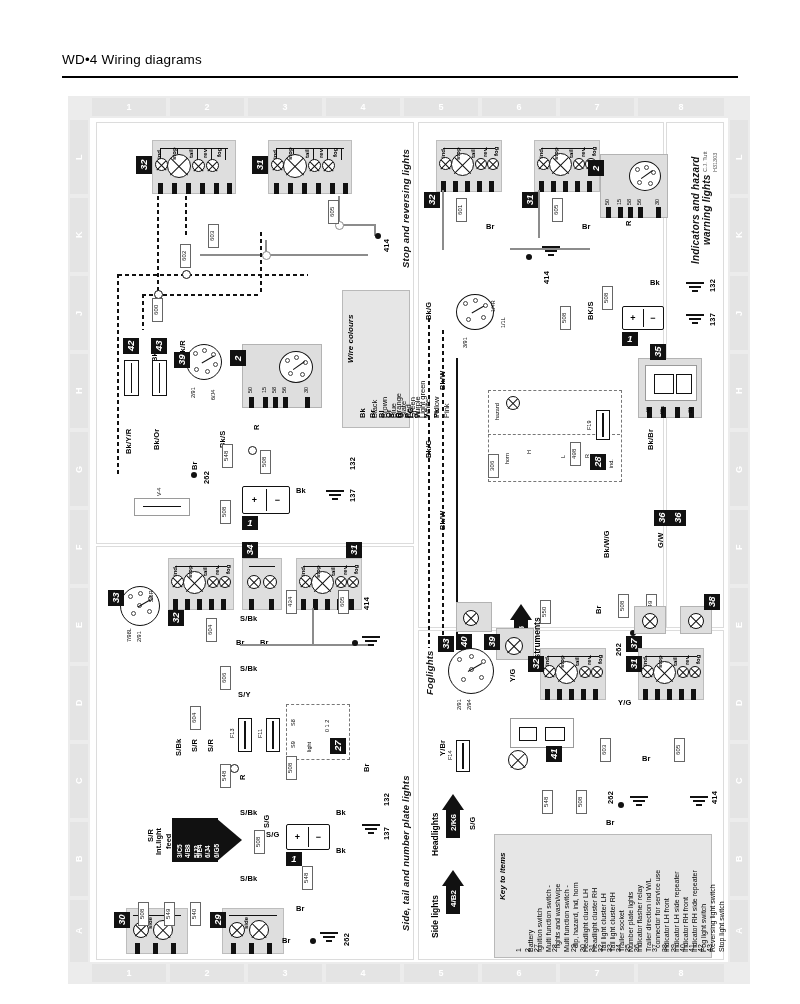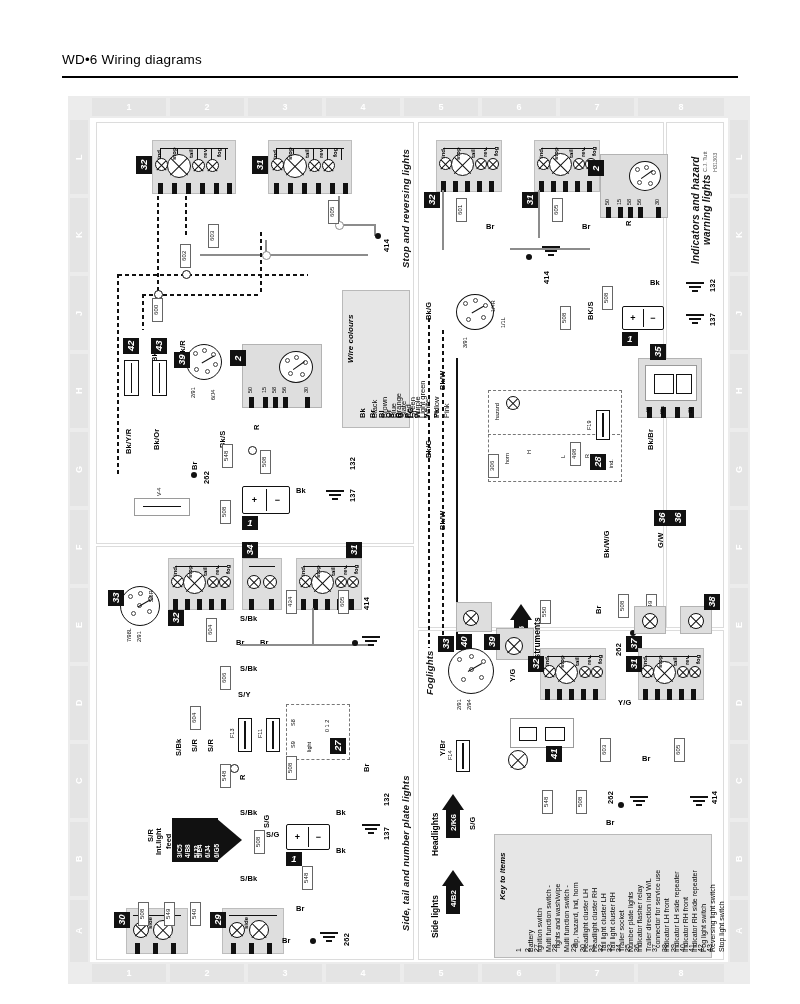--- a/index.html
+++ b/index.html
@@ -101,21 +101,21 @@
   .fuse{position:absolute;background:#fff;border:1.4px solid #111;}
   .fuse i{position:absolute;left:50%;top:2px;bottom:2px;width:1.4px;margin-left:-.7px;background:#111;}
 
   
   .batt{position:absolute;background:#fff;border:1.4px solid #111;border-radius:2px;
         display:flex;align-items:center;justify-content:space-around;font-size:9px;font-weight:bold;}
 </style>
 </head>
 <body>
 
-<div class="pg-head">WD•6  Wiring diagrams</div>
+<div class="pg-head">WD•4  Wiring diagrams</div>
 <div class="pg-rule"></div>
 
 <div class="frame">
 
   <div class="gutter g-top"></div>
   <div class="gutter g-bot"></div>
   <div class="gutter g-left"></div>
   <div class="gutter g-right"></div>
 
   <div class="gcell h" style="left:24px;top:2px;width:74px;height:18px;">1</div>

